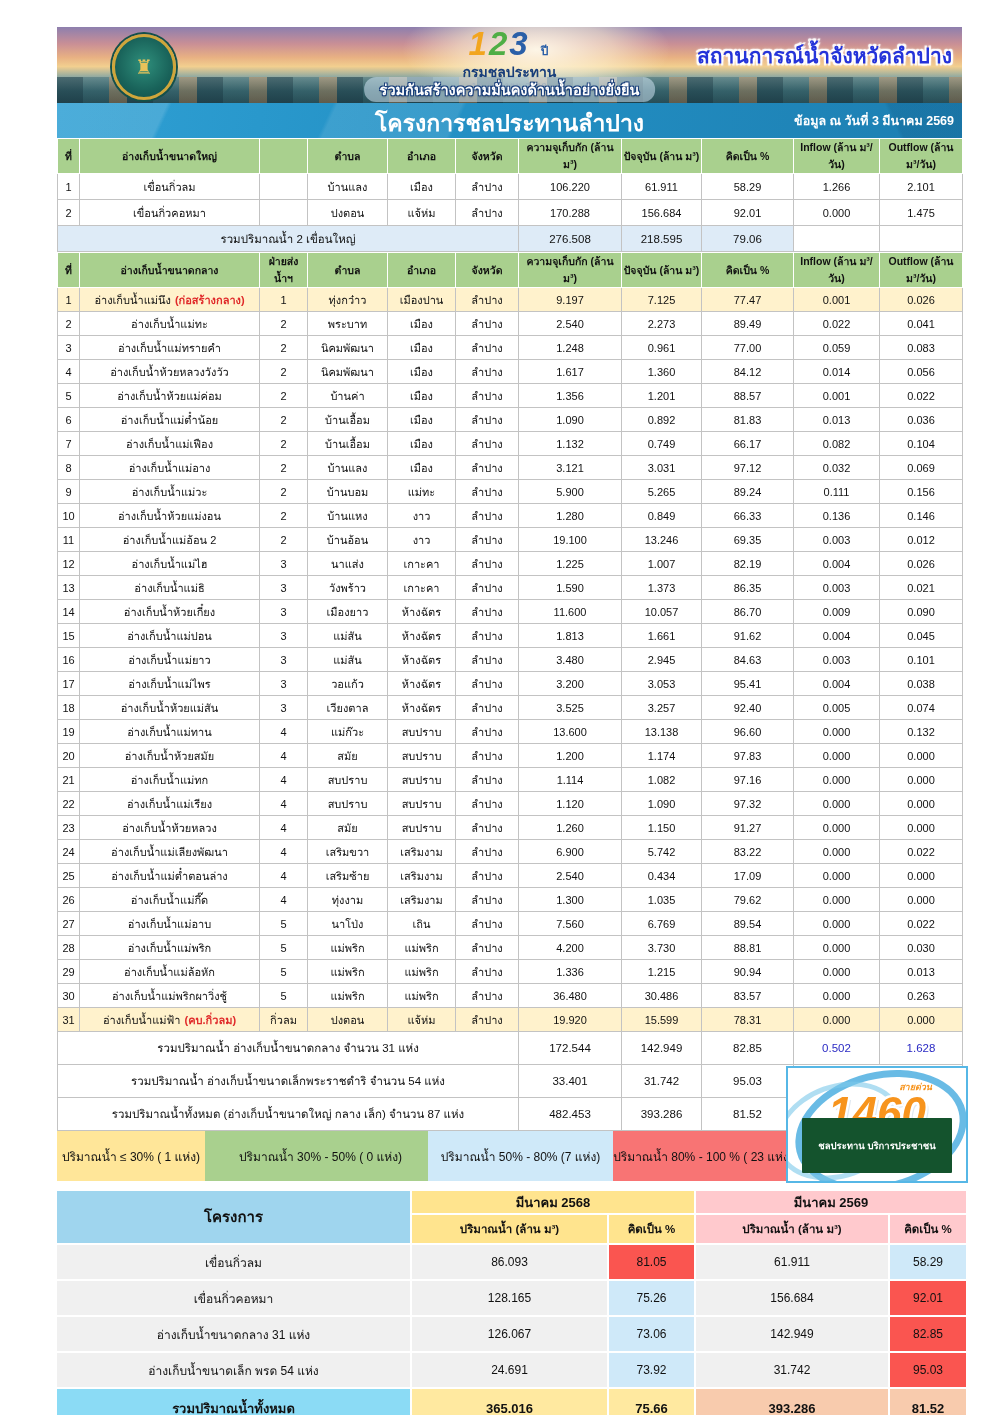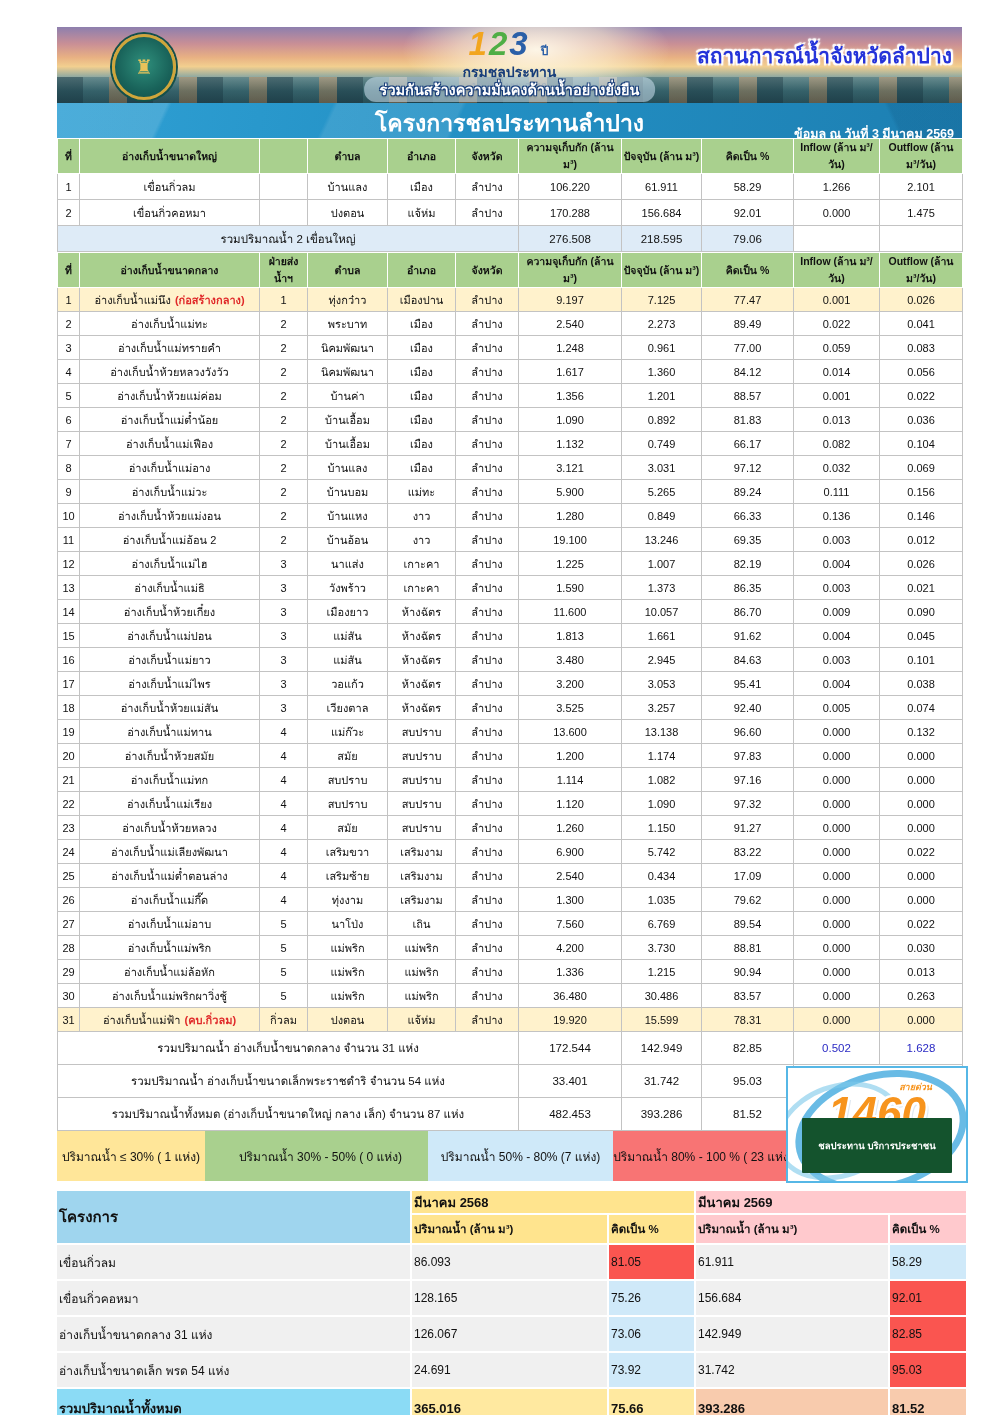--- a/index.html
+++ b/index.html
@@ -34,21 +34,21 @@
       text-shadow:-2px -2px 1px #fff,2px -2px 1px #fff,-2px 2px 1px #fff,2px 2px 1px #fff,0 0 5px #fff;}
 
   
   .titlebar{position:relative;height:35px;overflow:hidden;
       background:linear-gradient(100deg,#2fa0d4 0%,#2390c4 45%,#1d7fb2 100%);}
   .titlebar::before{content:"";position:absolute;left:0;top:0;width:100%;height:100%;
       background:linear-gradient(115deg,rgba(255,255,255,.14) 12%,transparent 12.5%,transparent 30%,rgba(255,255,255,.10) 30.5%,rgba(255,255,255,.10) 44%,transparent 44.5%),
                  linear-gradient(245deg,rgba(10,70,110,.18) 8%,transparent 8.5%);}
   .tb-title{position:absolute;left:0;right:0;top:2px;text-align:center;
       color:#fff;font-size:23px;font-weight:bold;z-index:2;}
-  .tb-date{position:absolute;right:8px;top:8px;color:#fff;font-size:12.5px;font-weight:bold;z-index:2;margin-top:13px;}
+  .tb-date{position:absolute;right:8px;top:8px;color:#fff;font-size:12.5px;font-weight:bold;z-index:2;}
 
   
   table.rtable{border-collapse:collapse;table-layout:fixed;width:905px;font-size:11px;color:#111;}
   table.rtable td{border:1px solid #c3c3c3;text-align:center;padding:0 2px;height:23px;
       overflow:hidden;white-space:nowrap;background:#fff;}
   table.rtable th{background:#a9d08e;border:1px solid #fff;font-weight:bold;font-size:10.5px;
       height:22px;padding:0 1px;overflow:hidden;}
   table.t1 td{height:25px;}
   table.t1 th{height:18px;}
   td.cname{text-align:left;padding-left:4px;}
@@ -76,21 +76,21 @@
   .hl-top{position:absolute;right:34px;top:12px;color:#f7941d;font-size:9px;font-weight:bold;font-style:italic;z-index:2;}
   .hl-num{position:absolute;left:0;right:0;top:22px;text-align:center;z-index:2;
       font-size:44px;font-weight:bold;font-style:italic;color:#f7941d;line-height:46px;
       text-shadow:-2px -2px 0 #fff,2px -2px 0 #fff,-2px 2px 0 #fff,2px 2px 0 #fff,3px 3px 0 #e0e8f0;}
   .hl-bottom{position:absolute;left:14px;right:14px;bottom:8px;z-index:2;background:#14532d;
       border-radius:1px;color:#fff;font-size:9.5px;font-weight:bold;text-align:center;padding:20px 0;}
 
   
   table.cmp{border-collapse:separate;border-spacing:2px;table-layout:fixed;
       width:909px;margin-left:-2px;margin-top:8px;font-size:12px;color:#111;}
-  table.cmp th,table.cmp td{text-align:left;padding:0 2px;overflow:hidden;white-space:nowrap;}
+  table.cmp th,table.cmp td{text-align:center;padding:0 2px;overflow:hidden;white-space:nowrap;}
   .cmp .hproj{background:#9fd5ee;font-weight:bold;font-size:15px;}
   .cmp .h68{background:#ffe48e;font-weight:bold;font-size:13px;height:22px;}
   .cmp .h69{background:#ffc9cd;font-weight:bold;font-size:13px;height:22px;}
   .cmp .s68{background:#ffe48e;font-weight:bold;font-size:11.5px;height:28px;}
   .cmp .s69{background:#ffc9cd;font-weight:bold;font-size:11.5px;height:28px;}
   .cmp td{background:#f0f0f0;height:34px;}
   .cmp td.pc-red{background:#fa5550;}
   .cmp td.pc-blue{background:#cfe9f9;}
   .cmp tr.ctotal td{height:38px;font-weight:bold;font-size:13px;}
   .cmp tr.ctotal td.lab{background:#8bdbf5;}

